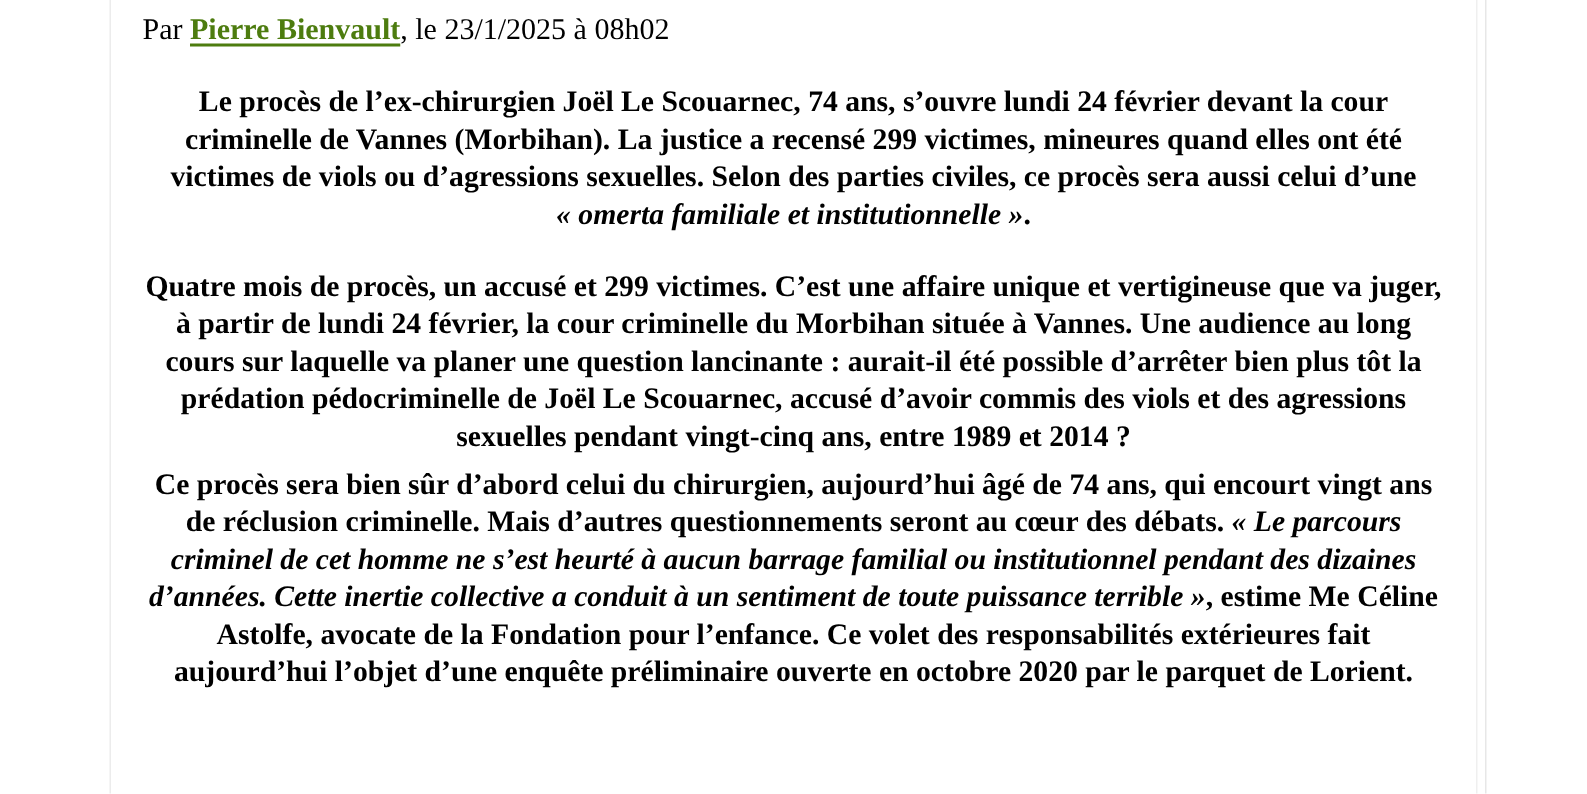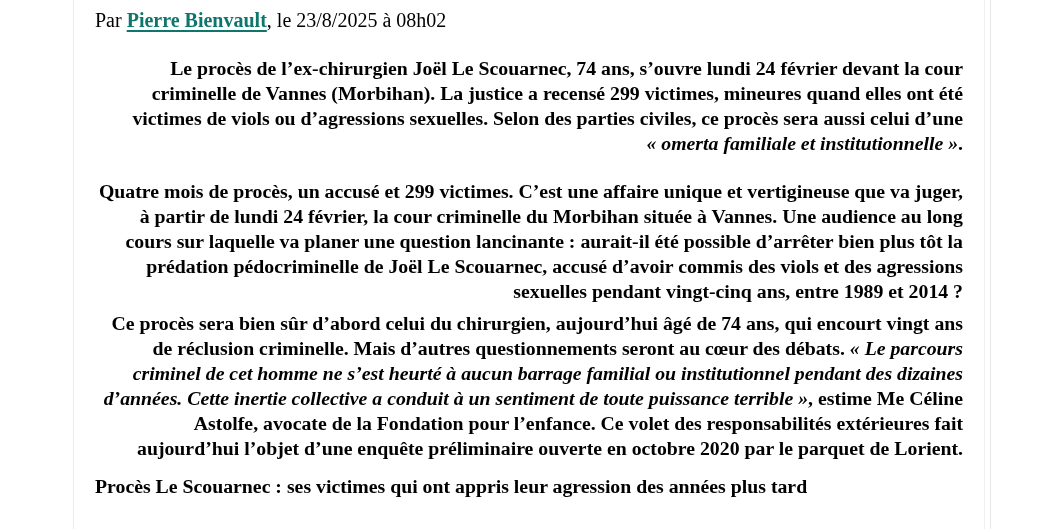--- a/index.html
+++ b/index.html
@@ -36,52 +36,51 @@
   .byline {
     margin: 0;
     font-size: 20px;
     line-height: 25px;
     font-weight: 400;
   }
   .byline .author {
     font-weight: 700;
     text-decoration: underline;
     text-underline-offset: 3px;
-    color: #0f766e;
+    color: #4d7c0f;
     cursor: pointer;
   }
   p.body-par {
     margin: 23px 0 0 0;
     font-size: 19.8px;
     line-height: 25px;
     font-weight: 700;
-    text-align: right;
+    text-align: center;
   }
   p.body-par.tight { margin-top: 7px; }
   .qi { font-style: italic; }
   p.related {
     margin: 13px 0 0 0;
     font-size: 19.8px;
     line-height: 25px;
     font-weight: 700;
     cursor: pointer;
   }
 </style>
 </head>
 <body>
 
 <div class="v-rule left"></div>
 <div class="v-rule right-inner"></div>
 <div class="v-rule right-outer"></div>
 
 <div class="article">
 
-  <p class="byline"><span>Par </span><span class="author">Pierre Bienvault</span><span>, le 23/8/2025 à 08h02</span></p>
+  <p class="byline"><span>Par </span><span class="author">Pierre Bienvault</span><span>, le 23/1/2025 à 08h02</span></p>
 
   <p class="body-par"><span>Le procès de l’ex-chirurgien Joël Le Scouarnec, 74 ans, s’ouvre lundi 24 février devant la cour criminelle de Vannes (Morbihan). La justice a recensé 299 victimes, mineures quand elles ont été victimes de viols ou d’agressions sexuelles. Selon des parties civiles, ce procès sera aussi celui d’une </span><span class="qi">«&nbsp;omerta familiale et institutionnelle&nbsp;»</span><span>.</span></p>
 
   <p class="body-par">Quatre mois de procès, un accusé et 299 victimes. C’est une affaire unique et vertigineuse que va juger, à partir de lundi 24 février, la cour criminelle du Morbihan située à Vannes. Une audience au long cours sur laquelle va planer une question lancinante : aurait-il été possible d’arrêter bien plus tôt la prédation pédocriminelle de Joël Le Scouarnec, accusé d’avoir commis des viols et des agressions sexuelles pendant vingt-cinq ans, entre 1989 et 2014 ?</p>
 
   <p class="body-par tight"><span>Ce procès sera bien sûr d’abord celui du chirurgien, aujourd’hui âgé de 74 ans, qui encourt vingt ans de réclusion criminelle. Mais d’autres questionnements seront au cœur des débats. </span><span class="qi">«&nbsp;Le parcours criminel de cet homme ne s’est heurté à aucun barrage familial ou institutionnel pendant des dizaines d’années. Cette inertie collective a conduit à un sentiment de toute puissance terrible&nbsp;»</span><span>, estime Me Céline Astolfe, avocate de la Fondation pour l’enfance. Ce volet des responsabilités extérieures fait aujourd’hui l’objet d’une enquête préliminaire ouverte en octobre 2020 par le parquet de Lorient.</span></p>
 
-  <p class="related">Procès Le Scouarnec : ses victimes qui ont appris leur agression des années plus tard</p>
 
 </div>
 
 </body></html>

